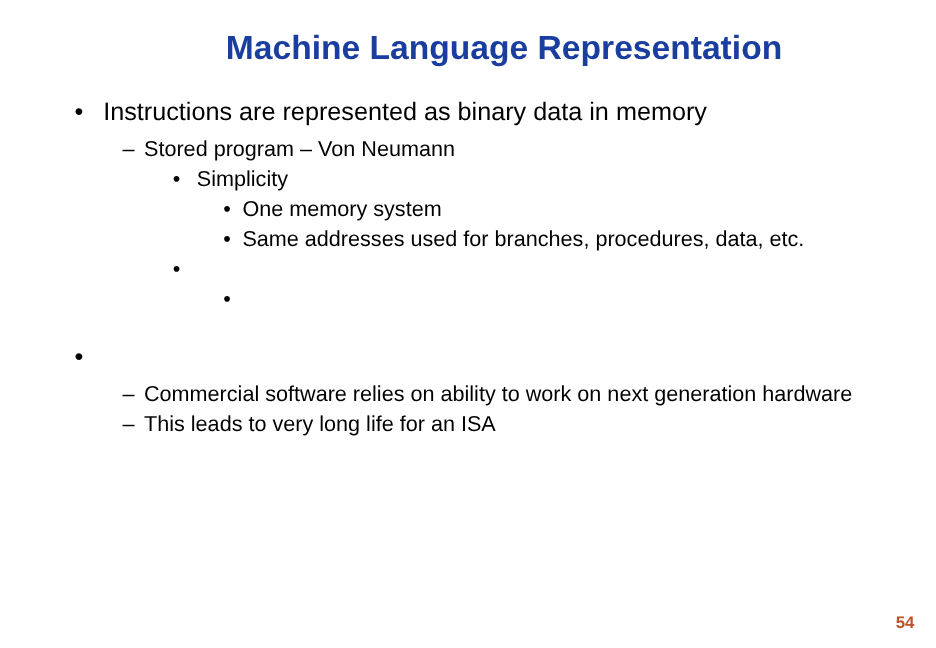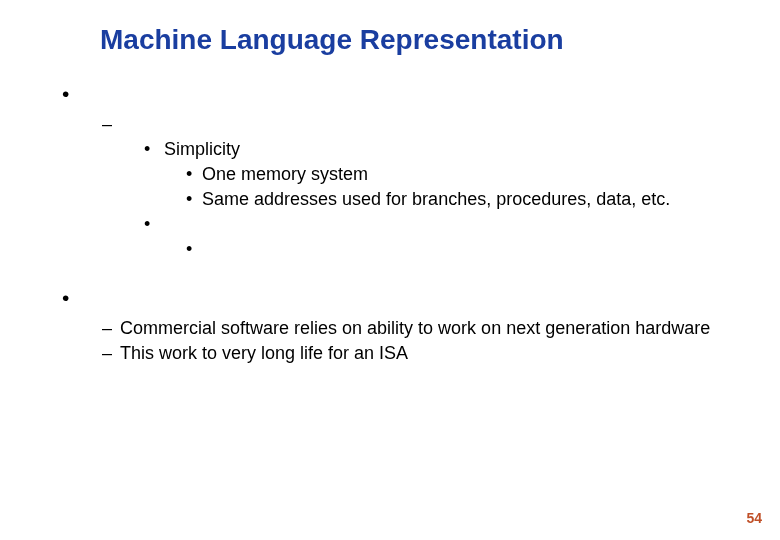--- a/index.html
+++ b/index.html
@@ -9,20 +9,21 @@
     background: #ffffff;
     font-family: Arial, Helvetica, sans-serif;
     color: #000000;
     position: relative;
     padding: 24px 0 0 0;
   }
   .title {
     font-size: 28px;
     font-weight: bold;
     color: #1a3ea0;
+    text-align: center;
     margin-bottom: 26px;
     padding: 0 40px 0 100px;
   }
   .content {
     padding: 0 40px 0 62px;
   }
   .bullet-l1 {
     font-size: 21px;
     margin-bottom: 8px;
     display: flex;
@@ -62,24 +63,26 @@
 </style>
 </head>
 <body>
 
 <div class="title">Machine Language Representation</div>
 
 <div class="content">
 
   <div class="bullet-l1">
     <span class="marker">•</span>
+    <span>Instructions are represented as binary data in memory</span>
   </div>
 
   <div class="bullet-l2">
     <span class="marker">–</span>
+    <span>Stored program – Von Neumann</span>
   </div>
 
   <div class="bullet-l3">
     <span class="marker">•</span>
     <span>Simplicity</span>
   </div>
 
   <div class="bullet-l4">
     <span class="marker">•</span>
     <span>One memory system</span>
@@ -104,18 +107,18 @@
     <span class="marker">•</span>
   </div>
 
   <div class="bullet-l2">
     <span class="marker">–</span>
     <span>Commercial software relies on ability to work on next generation hardware</span>
   </div>
 
   <div class="bullet-l2">
     <span class="marker">–</span>
-    <span>This work to very long life for an ISA</span>
+    <span>This leads to very long life for an ISA</span>
   </div>
 
 </div>
 
 <div class="page-num">54</div>
 
 </body></html>

